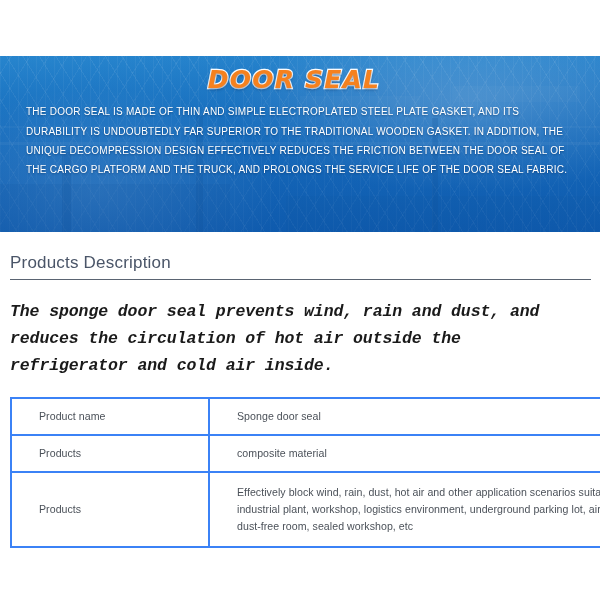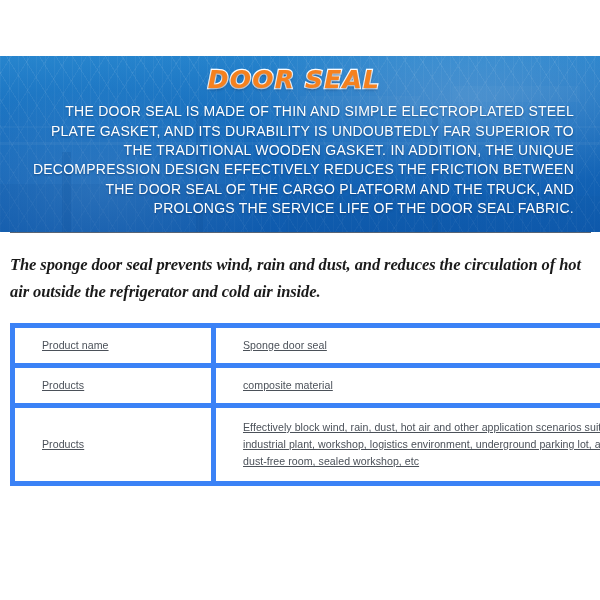--- a/index.html
+++ b/index.html
@@ -63,23 +63,23 @@
     color: #F5811F;
     -webkit-text-stroke: 2.4px #ffffff;
     paint-order: stroke fill;
     text-shadow: 0 2px 3px rgba(0,40,90,0.40);
     margin: 0 12px 9px 0;
     line-height: 1.05;
     font-family: "DejaVu Sans", sans-serif;
   }
   .banner-desc {
     width: 548px;
-    text-align: right;
+    text-align: left;
     color: #ffffff;
-    font-size: 14px;
+    font-size: 10px;
     line-height: 19.4px;
     letter-spacing: 0.25px;
     text-shadow: 0 1px 2px rgba(0,45,95,0.55);
     font-family: "Liberation Sans", sans-serif;
   }
 
   
   .section {
     position: absolute;
     left: 0;
@@ -104,41 +104,40 @@
   
   .lead {
     margin: 0;
     padding: 18px 18px 0 10px;
     font-size: 16.5px;
     font-weight: bold;
     font-style: italic;
     color: #1a1a1a;
     line-height: 27px;
     letter-spacing: -0.1px;
-    font-family: Liberation Serif, serif;
+    font-family: Liberation Mono, monospace;
   }
 
   
   .spec-wrap {
     padding: 18px 12px 0 10px;
   }
   table.spec {
     width: 578px;
     border-collapse: collapse;
     table-layout: fixed;
     font-size: 10.6px;
     color: #4b5159;
   }
   table.spec td {
-    border: 5px solid #3b82f6;
+    border: 2px solid #3b82f6;
     padding: 9px 27px;
     vertical-align: middle;
     line-height: 17px;
     letter-spacing: 0.05px;
-    text-decoration: underline;
   }
   td.spec-key { width: 142px; }
   td.spec-val { width: 436px; }
   tr.tall td { padding-top: 11px; padding-bottom: 11px; }
 </style>
 </head>
 <body>
 
 <div class="banner">
   <div class="banner-photo">
@@ -154,20 +153,21 @@
   </div>
   <div class="banner-shade"></div>
   <div class="banner-inner">
     <h1 class="banner-title">DOOR SEAL</h1>
     <div class="banner-desc">THE DOOR SEAL IS MADE OF THIN AND SIMPLE ELECTROPLATED STEEL PLATE GASKET, AND ITS DURABILITY IS UNDOUBTEDLY FAR SUPERIOR TO THE TRADITIONAL WOODEN GASKET. IN ADDITION, THE UNIQUE DECOMPRESSION DESIGN EFFECTIVELY REDUCES THE FRICTION BETWEEN THE DOOR SEAL OF THE CARGO PLATFORM AND THE TRUCK, AND PROLONGS THE SERVICE LIFE OF THE DOOR SEAL FABRIC.</div>
   </div>
 </div>
 
 <div class="section">
 
+  <h2 class="section-title">Products Description</h2>
   <div class="section-rule"></div>
 
   <p class="lead">The sponge door seal prevents wind, rain and dust, and reduces the circulation of hot air outside the refrigerator and cold air inside.</p>
 
   <div class="spec-wrap">
     <table class="spec">
       <tbody>
         <tr>
           <td class="spec-key">Product name</td>
           <td class="spec-val">Sponge door seal</td>

